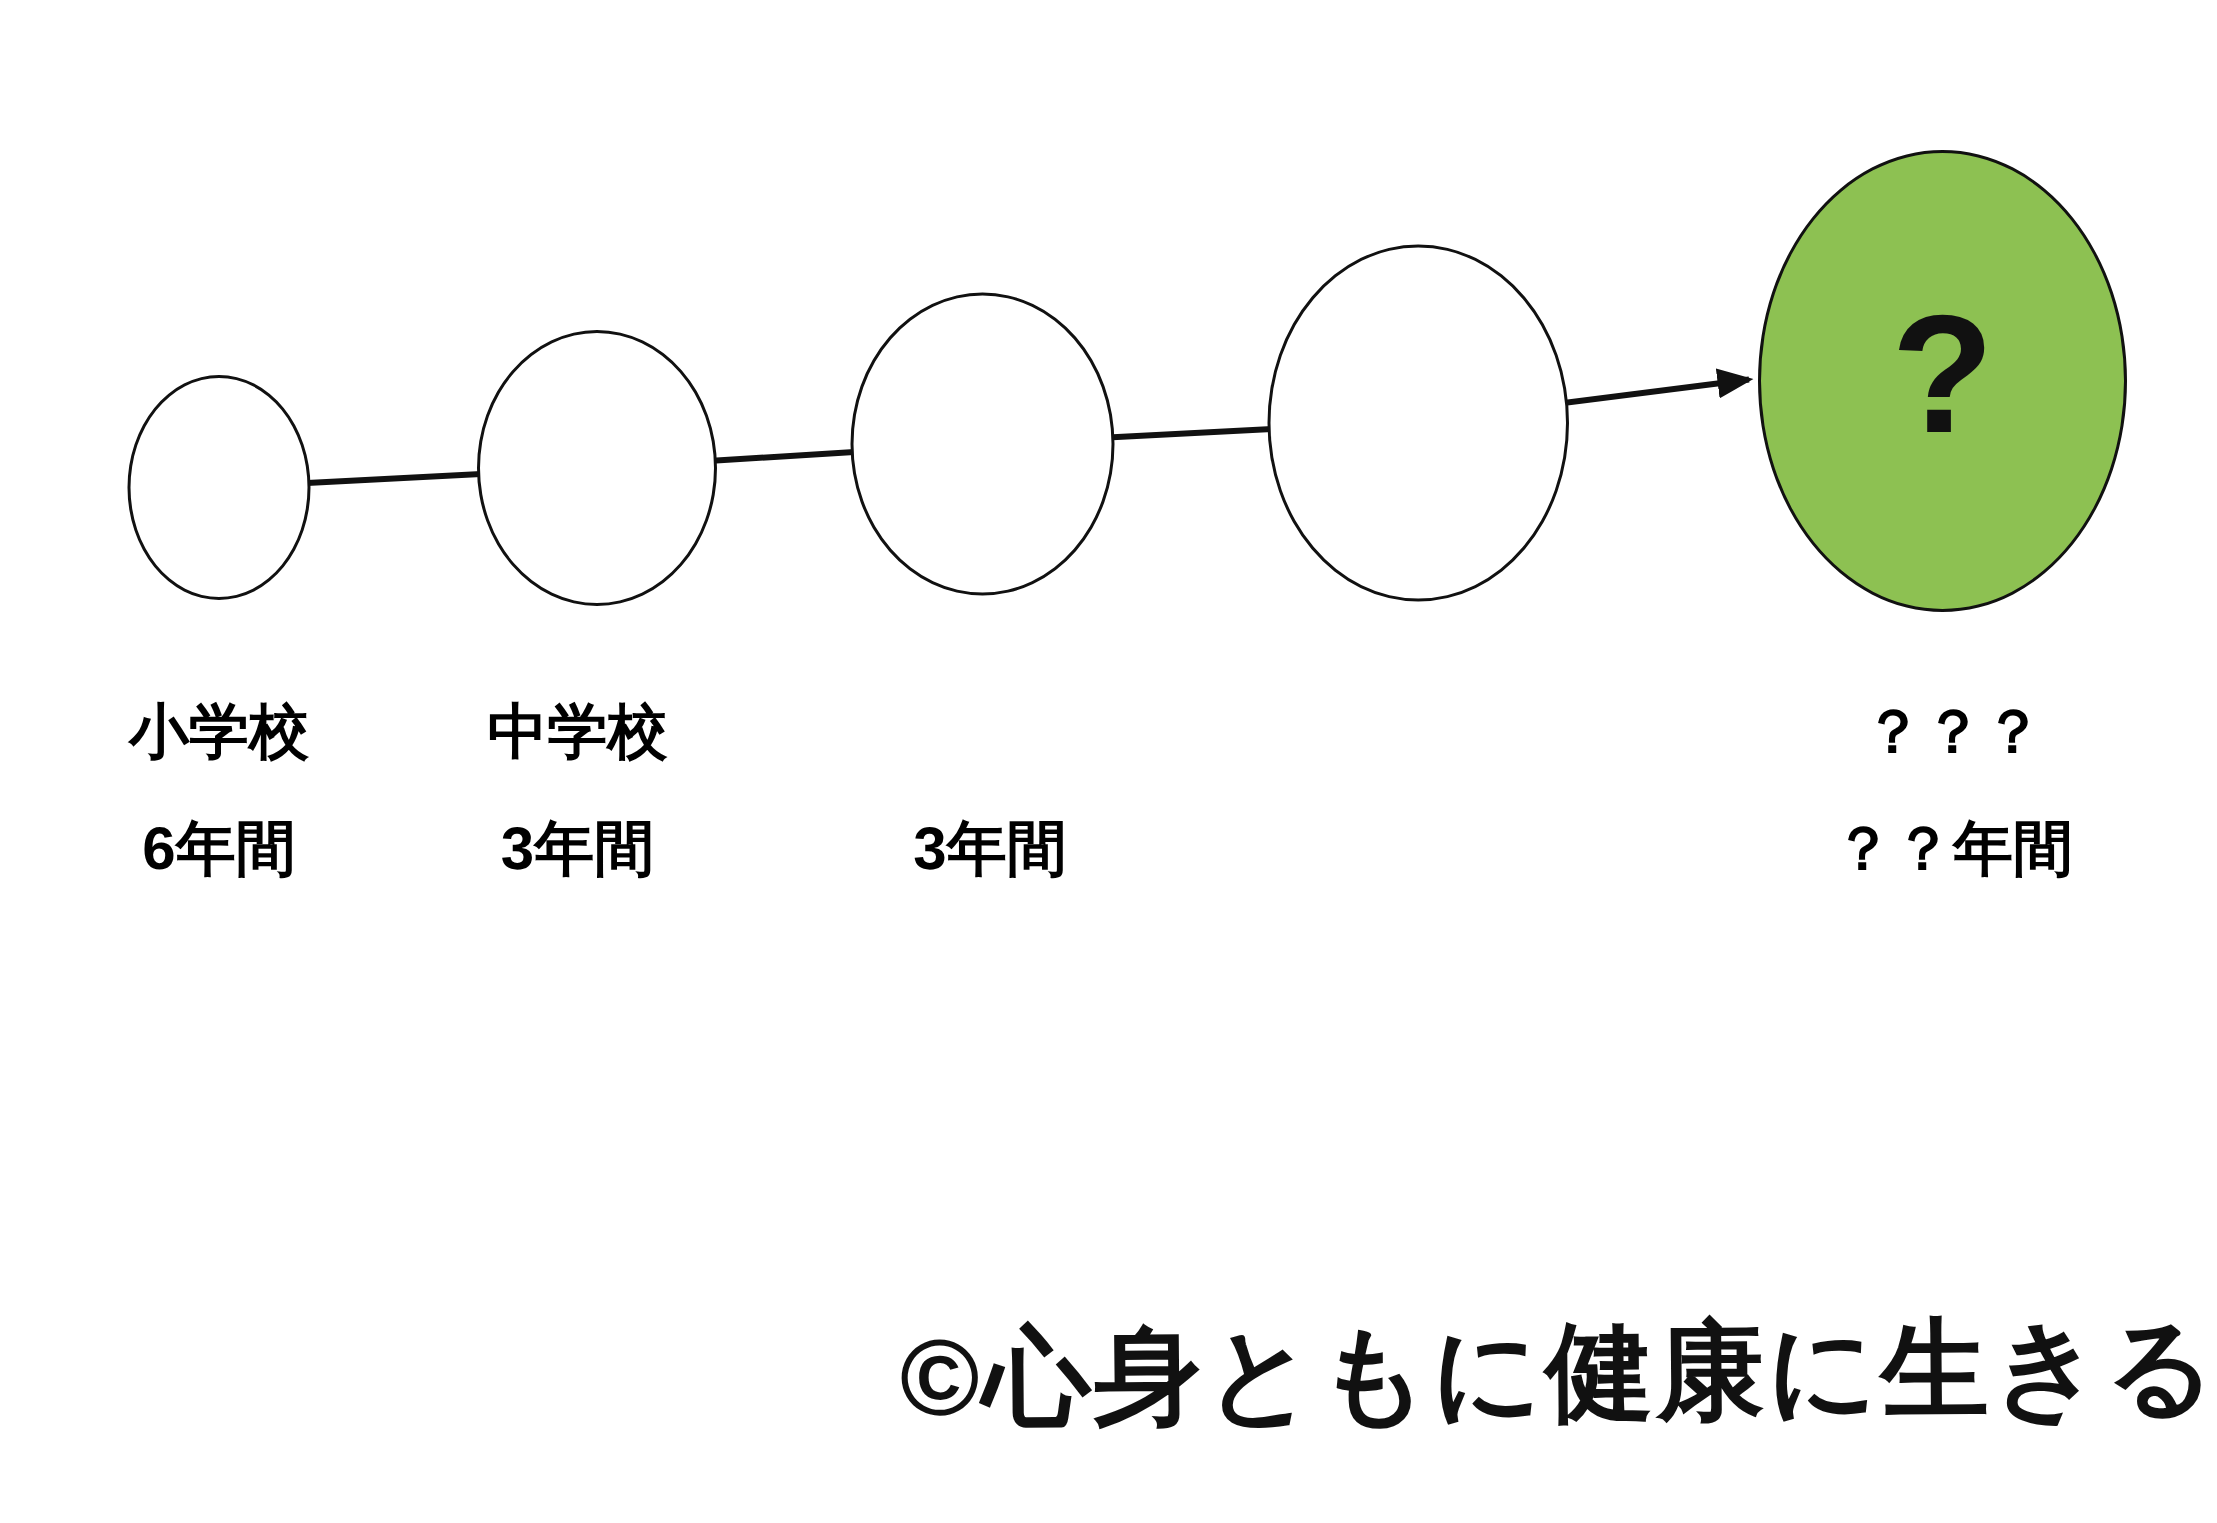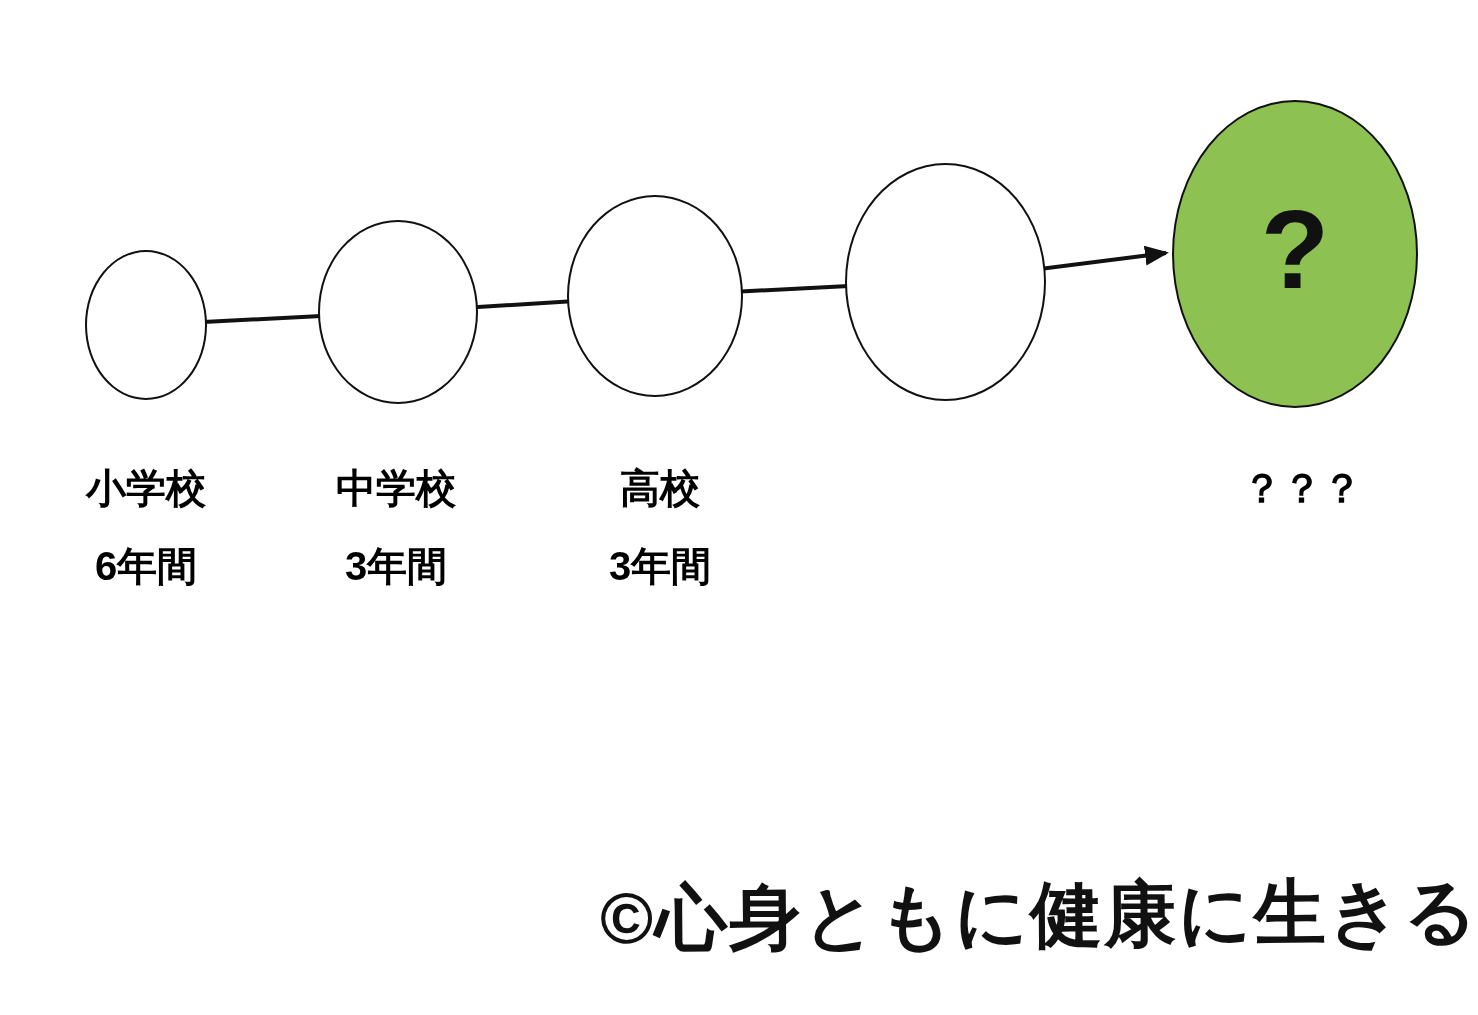--- a/index.html
+++ b/index.html
@@ -48,21 +48,21 @@
     text-align: center;
     color: #000000;
     font-weight: 700;
     font-size: 40px;
     line-height: 1;
     white-space: nowrap;
   }
   .stage-label    { top: 468px; }
   .stage-duration { top: 546px; }
   .lx1 { left: -14px;  }
-  .lx2 { left: 236px;  }
+  .lx2 { left: 225px;  }
   .lx3 { left: 500px;  }
   .lx4 { left: 786px;  }
   .lx5 { left: 1142px; }
   .credit {
     position: absolute;
     left: 600px;
     top: 868px;
     width: 820px;
     font-size: 72px;
     font-weight: 600;
@@ -92,22 +92,22 @@
   <div class="circle c1"></div>
   <div class="circle c2"></div>
   <div class="circle c3"></div>
   <div class="circle c4"></div>
   <div class="circle c5" style="background: rgb(141, 193, 82);">
     <span class="question-mark">?</span>
   </div>
 
   <div class="stage-label lx1">小学校</div>
   <div class="stage-label lx2">中学校</div>
-  <div class="stage-label lx3">高校</div>
   <div class="stage-label lx5">？？？</div>
 
   <div class="stage-duration lx1">6年間</div>
   <div class="stage-duration lx2">3年間</div>
   <div class="stage-duration lx3">3年間</div>
+  <div class="stage-duration lx5">？？年間</div>
 
   <div class="credit">©心身ともに健康に生きる</div>
 
 </div>
 
 </body></html>

